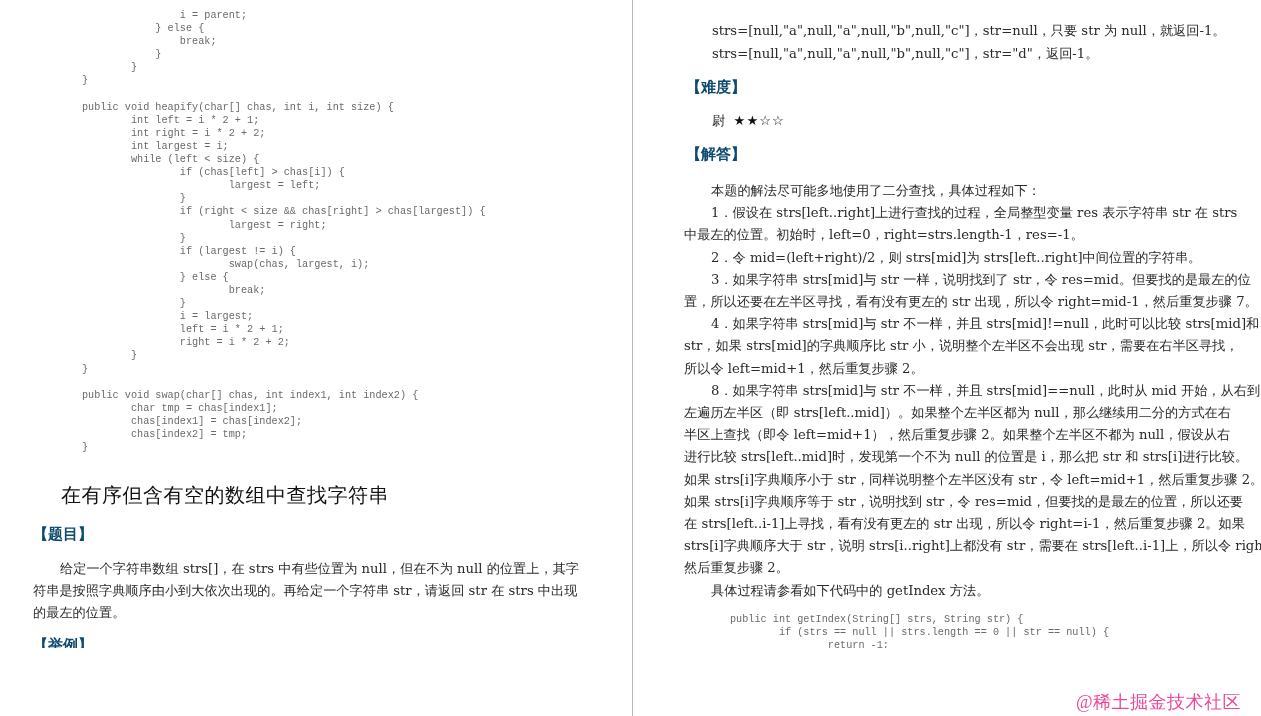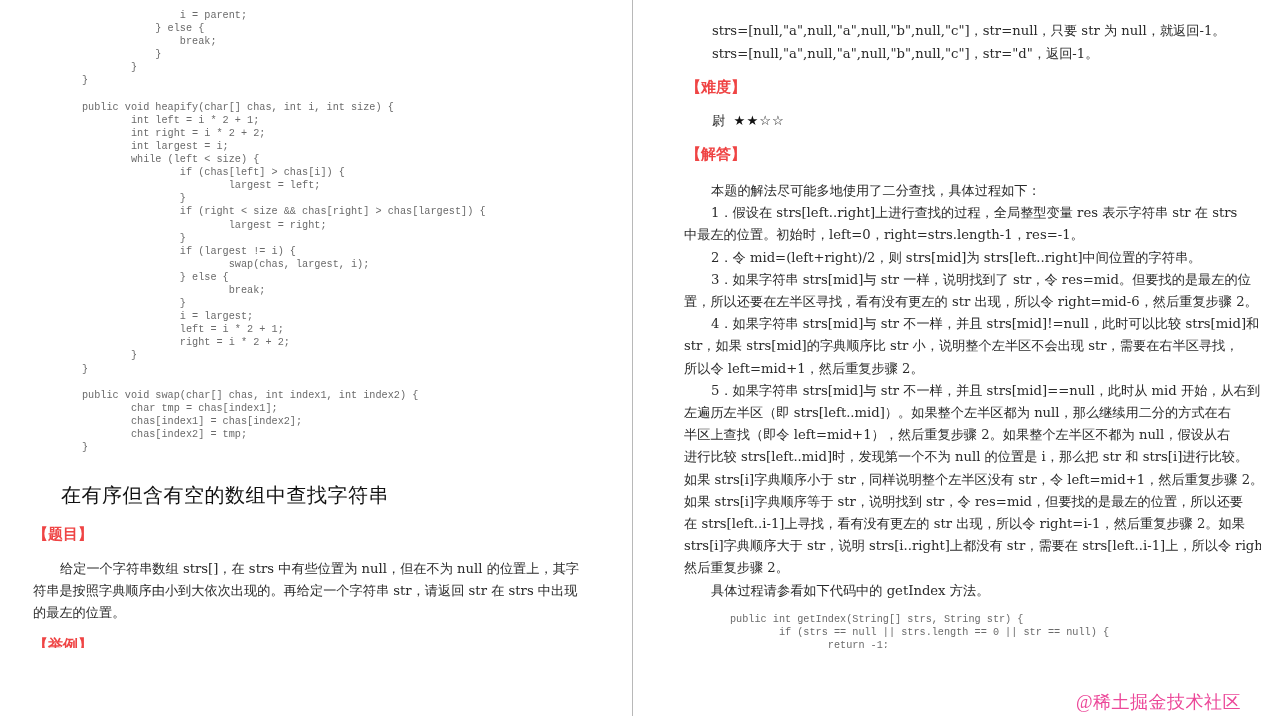--- a/index.html
+++ b/index.html
@@ -3,21 +3,21 @@
 <meta charset="utf-8">
 <style>
   html, body { margin:0; padding:0; }
   body { width:1261px; height:716px; overflow:hidden; background:#ffffff; position:relative; font-family:"DejaVu Serif","Liberation Serif",serif; color:#222; }
   .page { position:absolute; top:0; height:648px; background:#fff; overflow:hidden; }
   .page-left { left:0; width:632px; }
   .page-right { left:633px; width:628px; }
   .divider { position:absolute; left:632px; top:0; width:1px; height:716px; background:#b8b8b8; }
   .code { position:absolute; font-family:"Liberation Mono","DejaVu Sans Mono",monospace; font-size:10.2px; color:#6a6a6a; white-space:pre; line-height:13.1px; margin:0; }
   .title { position:absolute; left:33px; top:482px; font-family:"DejaVu Sans","Liberation Sans",sans-serif; font-size:20px; color:#111; letter-spacing:0.5px;margin-left:28px; }
-  .section-h { position:absolute; font-family:"DejaVu Sans","Liberation Sans",sans-serif; font-size:15px; color:#ef4444; font-weight:bold; }
+  .section-h { position:absolute; font-family:"DejaVu Sans","Liberation Sans",sans-serif; font-size:15px; color:#0c4a6e; font-weight:bold; }
   .para { position:absolute; font-size:13.2px; color:#2a2a2a; line-height:22.2px; text-align:justify; }
   .line { display:block; white-space:nowrap; }
   .indent { text-indent:27px; }
   .stars { letter-spacing:1px; color:#111; }
   .watermark { position:absolute; right:20px; top:690px; font-family:Liberation Serif, serif; font-size:18px; color:#ec4899; letter-spacing:0.5px; }
 </style>
 </head>
 <body>
 
 <div class="page page-left">
@@ -91,25 +91,25 @@
   </div>
 
   <div class="section-h" style="left:53px; top:145px;">【解答】</div>
 
   <div class="para" id="answer" style="left:51px; top:180px; width:545px;">
       <span class="line indent">本题的解法尽可能多地使用了二分查找，具体过程如下：</span>
       <span class="line indent">1．假设在 strs[left..right]上进行查找的过程，全局整型变量 res 表示字符串 str 在 strs</span>
       <span class="line">中最左的位置。初始时，left=0，right=strs.length-1，res=-1。</span>
       <span class="line indent">2．令 mid=(left+right)/2，则 strs[mid]为 strs[left..right]中间位置的字符串。</span>
       <span class="line indent">3．如果字符串 strs[mid]与 str 一样，说明找到了 str，令 res=mid。但要找的是最左的位</span>
-      <span class="line">置，所以还要在左半区寻找，看有没有更左的 str 出现，所以令 right=mid-6，然后重复步骤 2。</span>
+      <span class="line">置，所以还要在左半区寻找，看有没有更左的 str 出现，所以令 right=mid-1，然后重复步骤 7。</span>
       <span class="line indent">4．如果字符串 strs[mid]与 str 不一样，并且 strs[mid]!=null，此时可以比较 strs[mid]和</span>
       <span class="line">str，如果 strs[mid]的字典顺序比 str 小，说明整个左半区不会出现 str，需要在右半区寻找，</span>
       <span class="line">所以令 left=mid+1，然后重复步骤 2。</span>
-      <span class="line indent">5．如果字符串 strs[mid]与 str 不一样，并且 strs[mid]==null，此时从 mid 开始，从右到</span>
+      <span class="line indent">8．如果字符串 strs[mid]与 str 不一样，并且 strs[mid]==null，此时从 mid 开始，从右到</span>
       <span class="line">左遍历左半区（即 strs[left..mid]）。如果整个左半区都为 null，那么继续用二分的方式在右</span>
       <span class="line">半区上查找（即令 left=mid+1），然后重复步骤 2。如果整个左半区不都为 null，假设从右</span>
       <span class="line">进行比较 strs[left..mid]时，发现第一个不为 null 的位置是 i，那么把 str 和 strs[i]进行比较。</span>
       <span class="line">如果 strs[i]字典顺序小于 str，同样说明整个左半区没有 str，令 left=mid+1，然后重复步骤 2。</span>
       <span class="line">如果 strs[i]字典顺序等于 str，说明找到 str，令 res=mid，但要找的是最左的位置，所以还要</span>
       <span class="line">在 strs[left..i-1]上寻找，看有没有更左的 str 出现，所以令 right=i-1，然后重复步骤 2。如果</span>
       <span class="line">strs[i]字典顺序大于 str，说明 strs[i..right]上都没有 str，需要在 strs[left..i-1]上，所以令 right=i-1，</span>
       <span class="line">然后重复步骤 2。</span>
       <span class="line indent">具体过程请参看如下代码中的 getIndex 方法。</span>
     </div>

